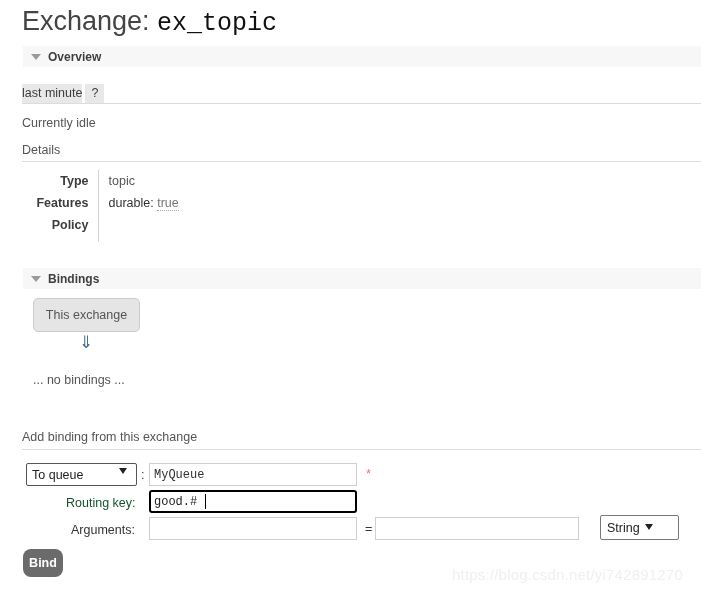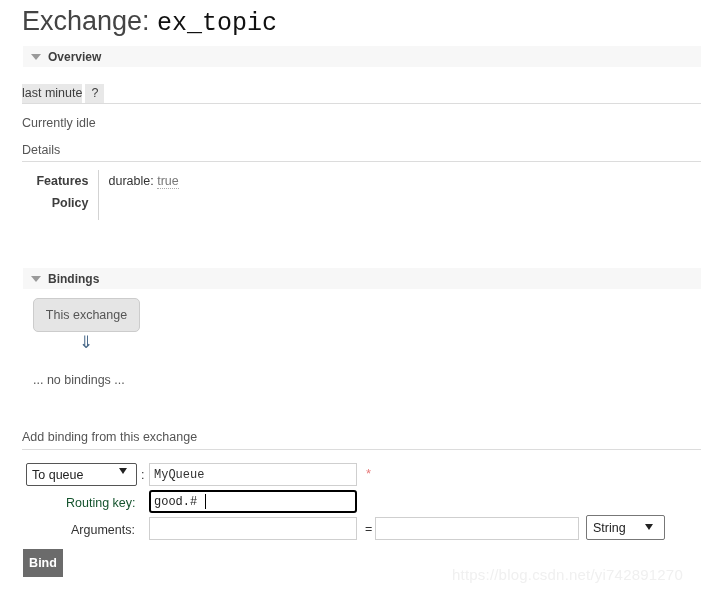--- a/index.html
+++ b/index.html
@@ -322,21 +322,21 @@
     width: 204px;
     height: 23px;
     border: 1px solid #cfcfcf;
     background: #ffffff;
     font-family: "Liberation Mono", monospace;
     font-size: 12px;
     padding: 0 4px;
   }
   #args-type {
     position: absolute;
-    left: 586px;
+    left: 600px;
     top: 515px;
     width: 79px;
     height: 25px;
     font-family: "Liberation Sans", sans-serif;
     font-size: 12.5px;
     color: #222222;
     background: #ffffff;
     border: 1px solid #777777;
     border-radius: 2px;
     padding: 0 10px 0 6px;
@@ -356,21 +356,21 @@
 
   
   #bind-button {
     position: absolute;
     left: 23px;
     top: 549px;
     width: 40px;
     height: 28px;
     background: #6b6b6b;
     border: none;
-    border-radius: 0;
+    border-radius: 8px;
     color: #ffffff;
     font-family: "Liberation Sans", sans-serif;
     font-size: 12.5px;
     font-weight: bold;
     cursor: pointer;
     padding: 0;
   }
 
   
   #watermark {
@@ -403,20 +403,24 @@
 </div>
 <div id="rates-underline"></div>
 
 <div class="abs" id="currently-idle">Currently idle</div>
 
 <div class="abs" id="details-label">Details</div>
 <div id="details-underline"></div>
 
 <table id="details-table">
   <tbody>
+      <tr>
+    <td class="dkey">Type</td>
+    <td class="dval">topic</td>
+  </tr>
   <tr>
     <td class="dkey">Features</td>
     <td class="dval">
       <span class="feat-key">durable:</span>
       <span class="feat-val">true</span>
     </td>
   </tr>
   <tr class="policy-row">
     <td class="dkey">Policy</td>
     <td class="dval"></td>

